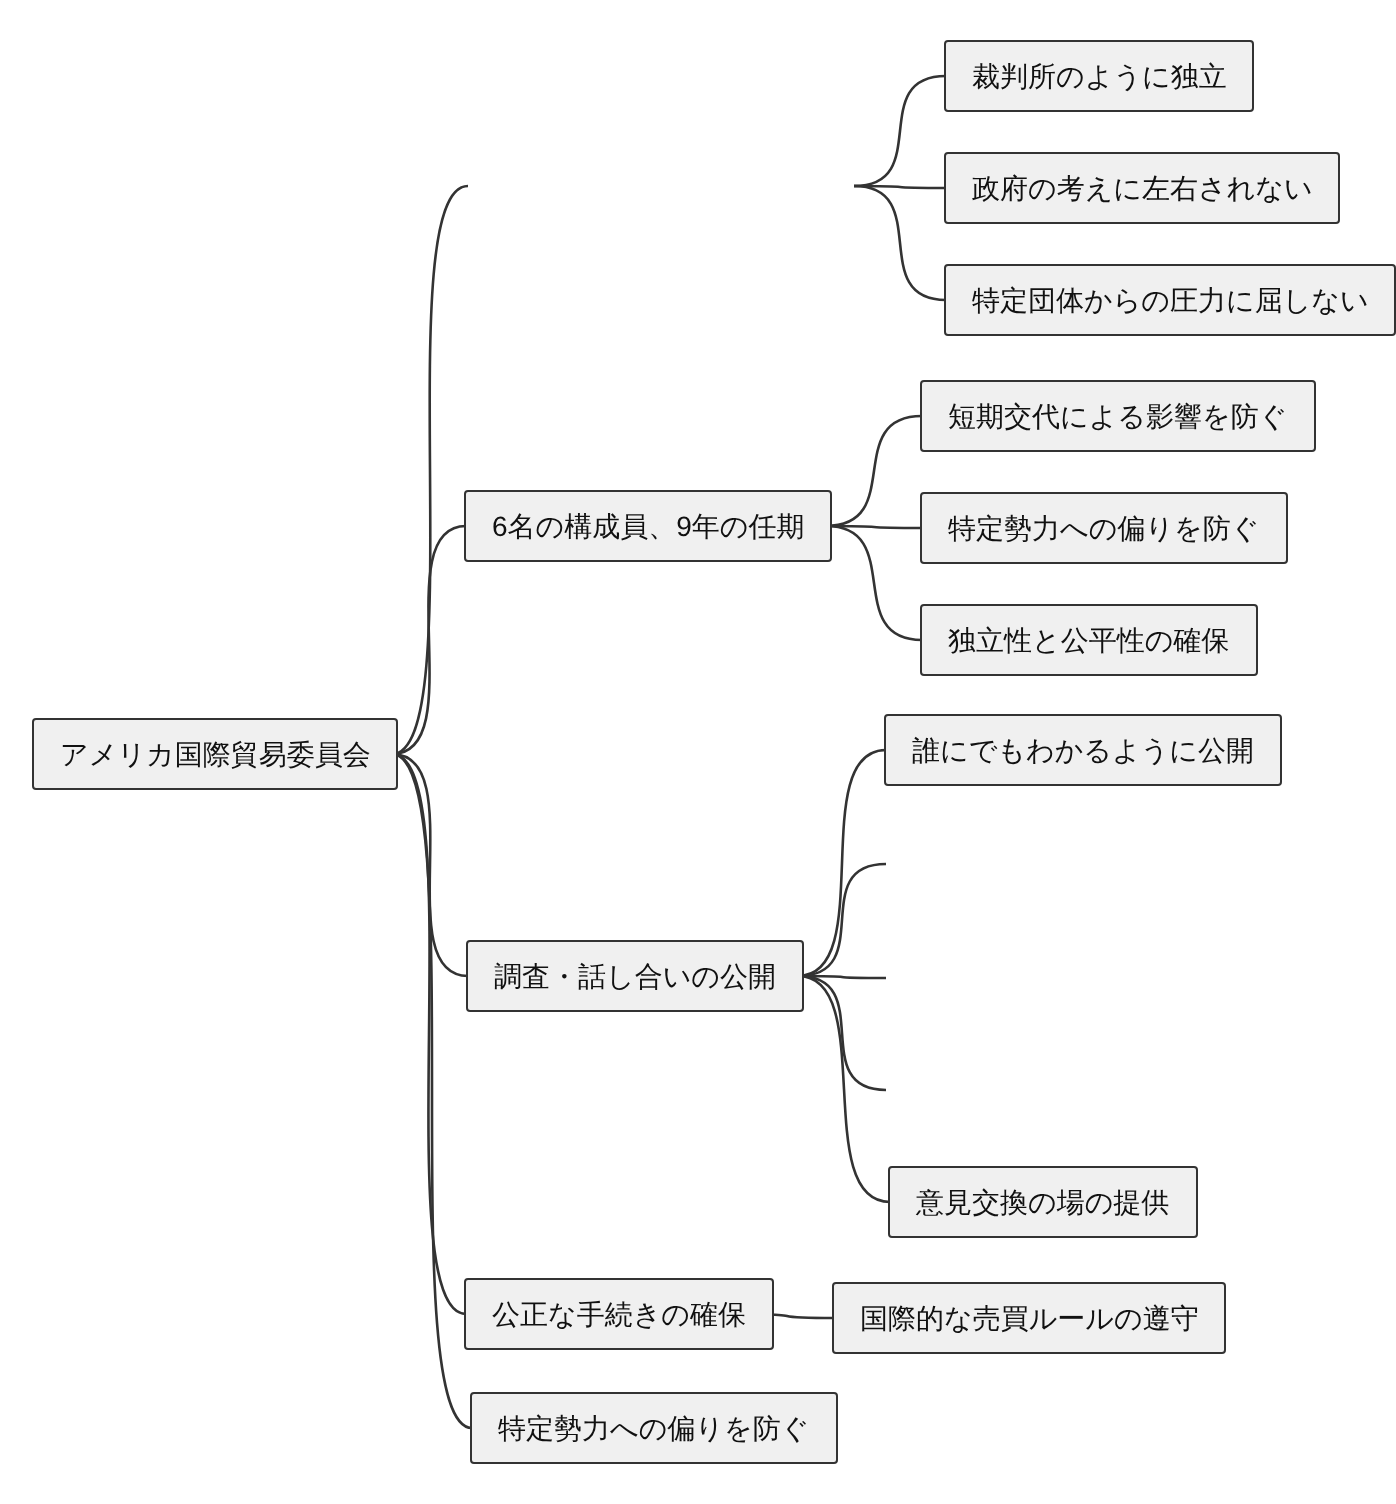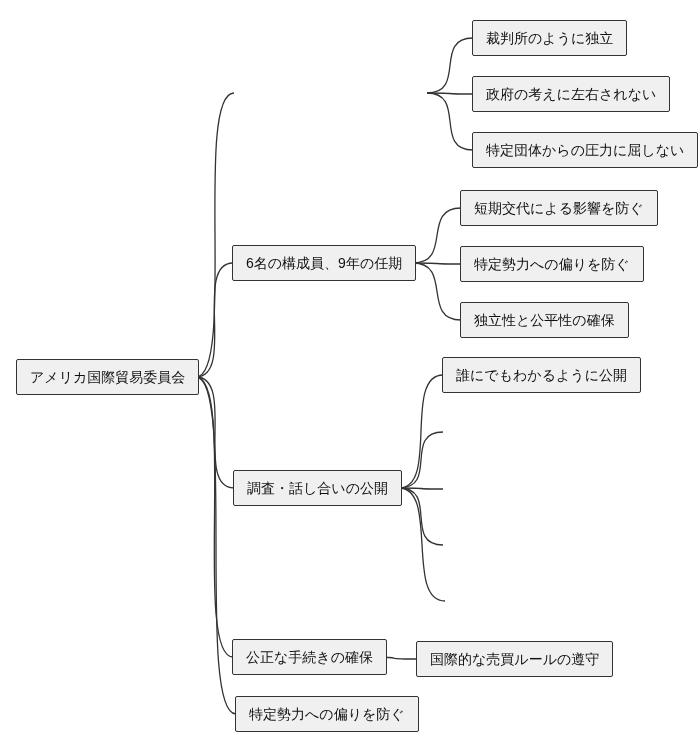--- a/index.html
+++ b/index.html
@@ -69,15 +69,16 @@
 
   <div class="node" style="left:472px; top:20px">裁判所のように独立</div>
   <div class="node" style="left:472px; top:76px">政府の考えに左右されない</div>
   <div class="node" style="left:472px; top:132px">特定団体からの圧力に屈しない</div>
 
   <div class="node" style="left:460px; top:190px">短期交代による影響を防ぐ</div>
   <div class="node" style="left:460px; top:246px">特定勢力への偏りを防ぐ</div>
   <div class="node" style="left:460px; top:302px">独立性と公平性の確保</div>
 
   <div class="node" style="left:442px; top:357px">誰にでもわかるように公開</div>
+  <div class="node" style="left:444px; top:583px">意見交換の場の提供</div>
 
   <div class="node" style="left:416px; top:641px">国際的な売買ルールの遵守</div>
 </div>
 
 </body></html>

